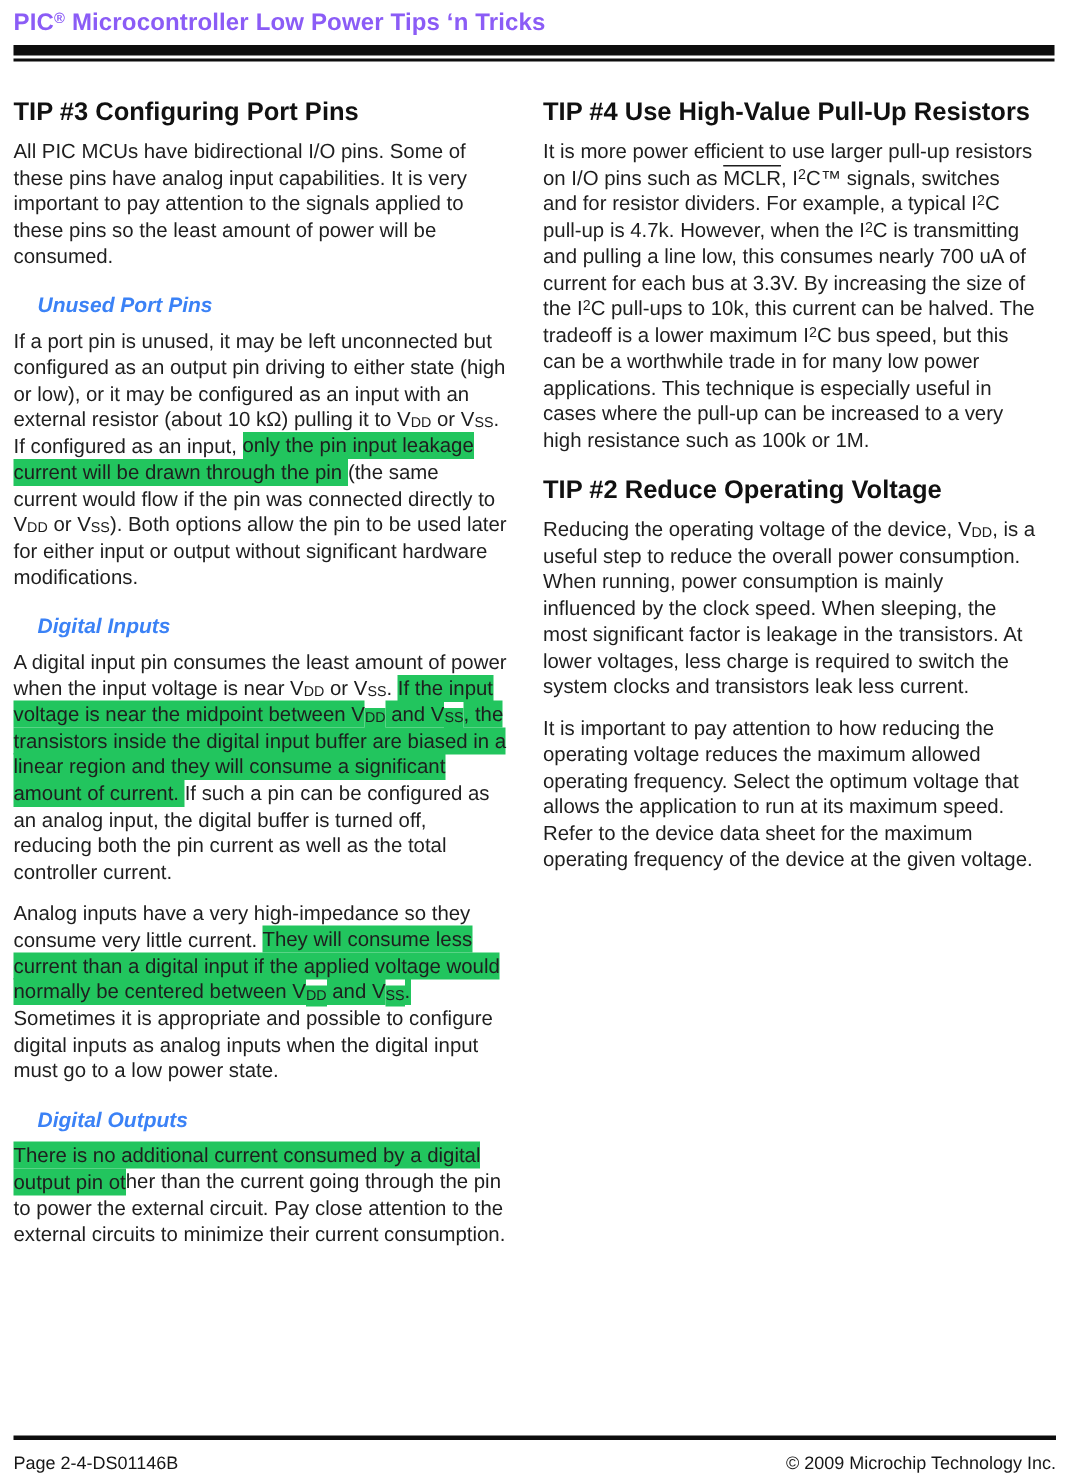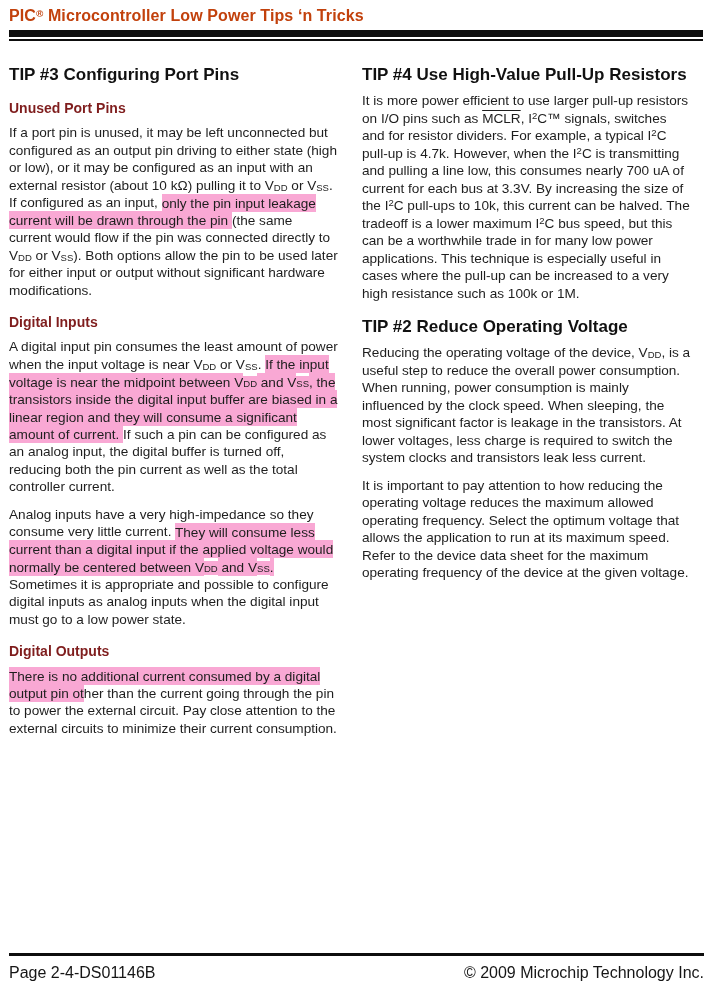--- a/index.html
+++ b/index.html
@@ -6,59 +6,60 @@
   body{
     width:713px;height:988px;
     font-family:"Liberation Sans", sans-serif;
     color:#1e1e1e;
     -webkit-font-smoothing:antialiased;
   }
   .page{position:relative;width:713px;height:988px;background:#fff;overflow:hidden;}
 
   
   .header{padding:7px 10px 0 9px;}
-  .doc-title{font-size:16px;font-weight:bold;color:#c2410c;letter-spacing:.1px;}
+  .doc-title{font-size:16px;font-weight:bold;color:#8b5cf6;letter-spacing:.1px;}
   .doc-title sup{font-size:.62em;vertical-align:.45em;}
   .rule-thick{height:7px;background:#0d0d0d;margin-top:5px;}
   .rule-thin{height:2px;background:#0d0d0d;margin-top:2px;}
 
   
   .content{display:flex;gap:24px;padding:23px 22px 0 9px;}
   .col{width:335px;}
 
   .tip-heading{font-size:17px;font-weight:bold;line-height:21px;margin:14px 0 7px 0;color:#111;}
   .tip-heading.first{margin-top:0;}
-  .sub-heading{font-size:14px;font-weight:bold;line-height:17px;margin:15px 0 7px 0;color:#7f1d1d;}
+  .sub-heading{font-size:14px;font-weight:bold;line-height:17px;margin:15px 0 7px 16px;color:#3b82f6;font-style:italic;}
   p{font-size:13.6px;line-height:17.5px;margin:0 0 10px 0;}
 
   sub{font-size:.70em;vertical-align:-0.1em;line-height:0;}
   sup{font-size:.70em;vertical-align:.38em;line-height:0;}
-  .hl{background:#f9a8d4;padding:1.5px 0;}
+  .hl{background:#22c55e;padding:1.5px 0;}
   .ov{text-decoration:overline;text-align:center;}
 
   
   .footer{position:absolute;left:0;right:0;bottom:6px;padding:0 9px;}
   .footer-rule{height:3px;background:#0d0d0d;margin-bottom:8px;}
-  .footer-row{display:flex;justify-content:space-between;font-size:16px;color:#161616;}
+  .footer-row{display:flex;justify-content:space-between;font-size:12px;color:#161616;}
 </style>
 </head>
 <body>
 
 <div class="page">
 
   <div class="header">
     <div class="doc-title"><span>PIC</span><sup>®</sup><span> Microcontroller Low Power Tips ‘n Tricks</span></div>
     <div class="rule-thick"></div>
     <div class="rule-thin"></div>
   </div>
 
   <div class="content">
 
     <div class="col">
       <div class="tip-heading first">TIP #3 Configuring Port Pins</div>
+      <p><span>All PIC MCUs have bidirectional I/O pins. Some of these pins have analog input capabilities. It is very important to pay attention to the signals applied to these pins so the least amount of power will be consumed.</span></p>
 
       <div class="sub-heading">Unused Port Pins</div>
       <p><span>If a port pin is unused, it may be left unconnected but configured as an output pin driving to either state (high or low), or it may be configured as an input with an external resistor (about 10 kΩ) pulling it to V</span><sub>DD</sub><span> or V</span><sub>SS</sub><span>. If configured as an input, </span><span class="hl">only the pin input leakage current will be drawn through the pin </span><span>(the same current would flow if the pin was connected directly to V</span><sub>DD</sub><span> or V</span><sub>SS</sub><span>). Both options allow the pin to be used later for either input or output without significant hardware modifications.</span></p>
 
       <div class="sub-heading">Digital Inputs</div>
       <p><span>A digital input pin consumes the least amount of power when the input voltage is near V</span><sub>DD</sub><span> or V</span><sub>SS</sub><span>. </span><span class="hl">If the input voltage is near the midpoint between V</span><sub class="hl">DD</sub><span class="hl"> and V</span><sub class="hl">SS</sub><span class="hl">, the transistors inside the digital input buffer are biased in a linear region and they will consume a significant amount of current. </span><span>If such a pin can be configured as an analog input, the digital buffer is turned off, reducing both the pin current as well as the total controller current.</span></p>
 
       <p><span>Analog inputs have a very high-impedance so they consume very little current. </span><span class="hl">They will consume less current than a digital input if the applied voltage would normally be centered between V</span><sub class="hl">DD</sub><span class="hl"> and V</span><sub class="hl">SS</sub><span class="hl">.</span><span> Sometimes it is appropriate and possible to configure digital inputs as analog inputs when the digital input must go to a low power state.</span></p>
 
       <div class="sub-heading">Digital Outputs</div>

